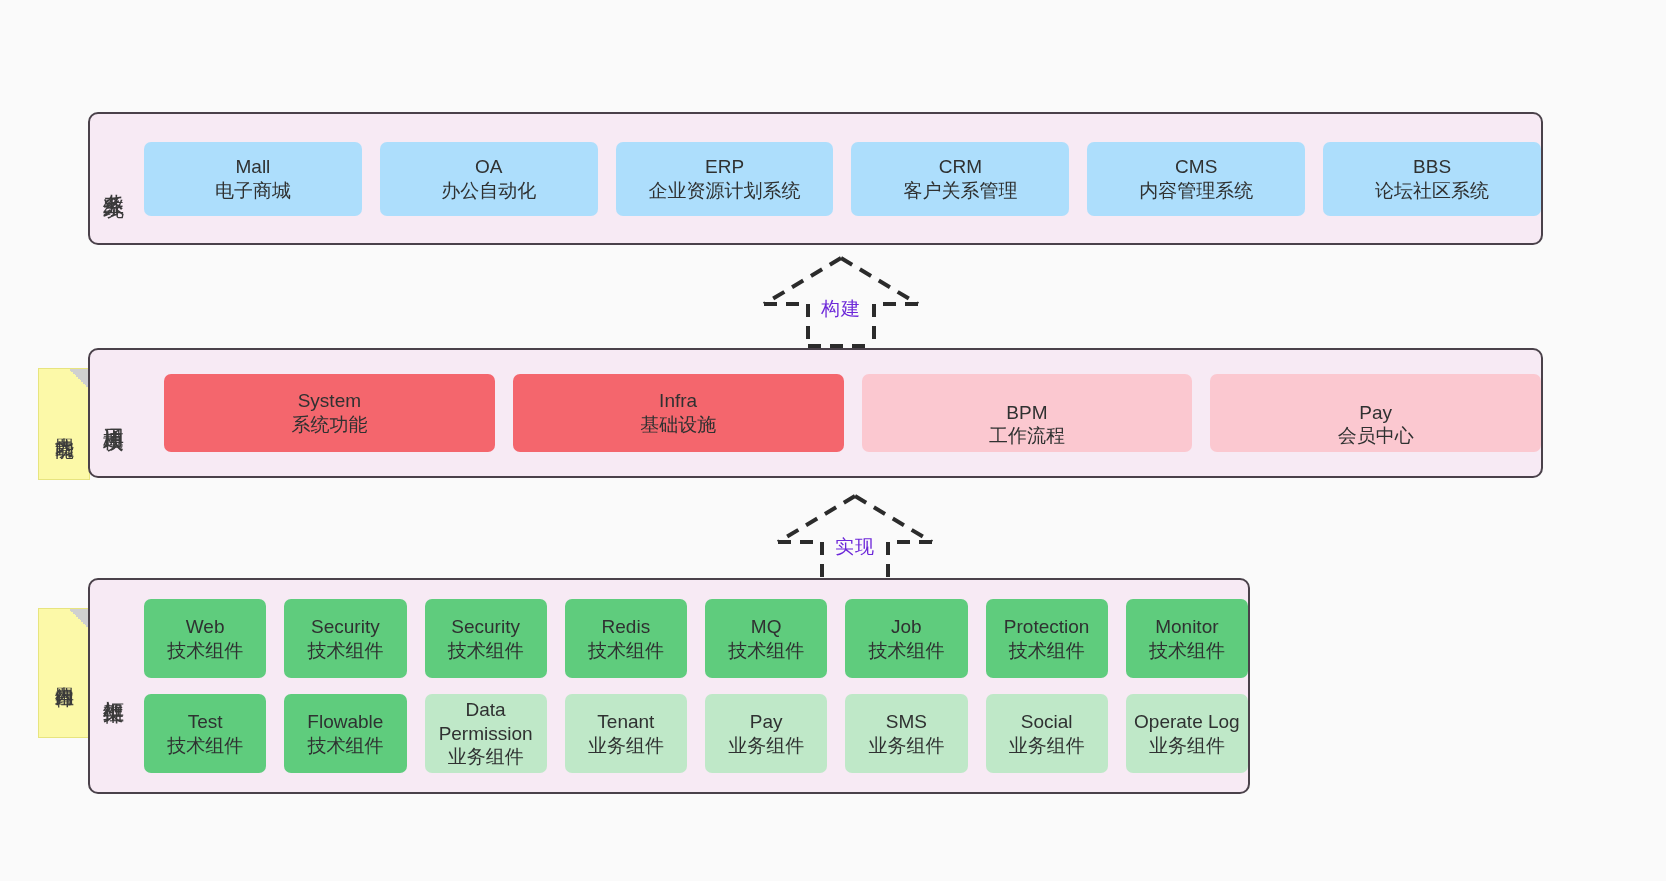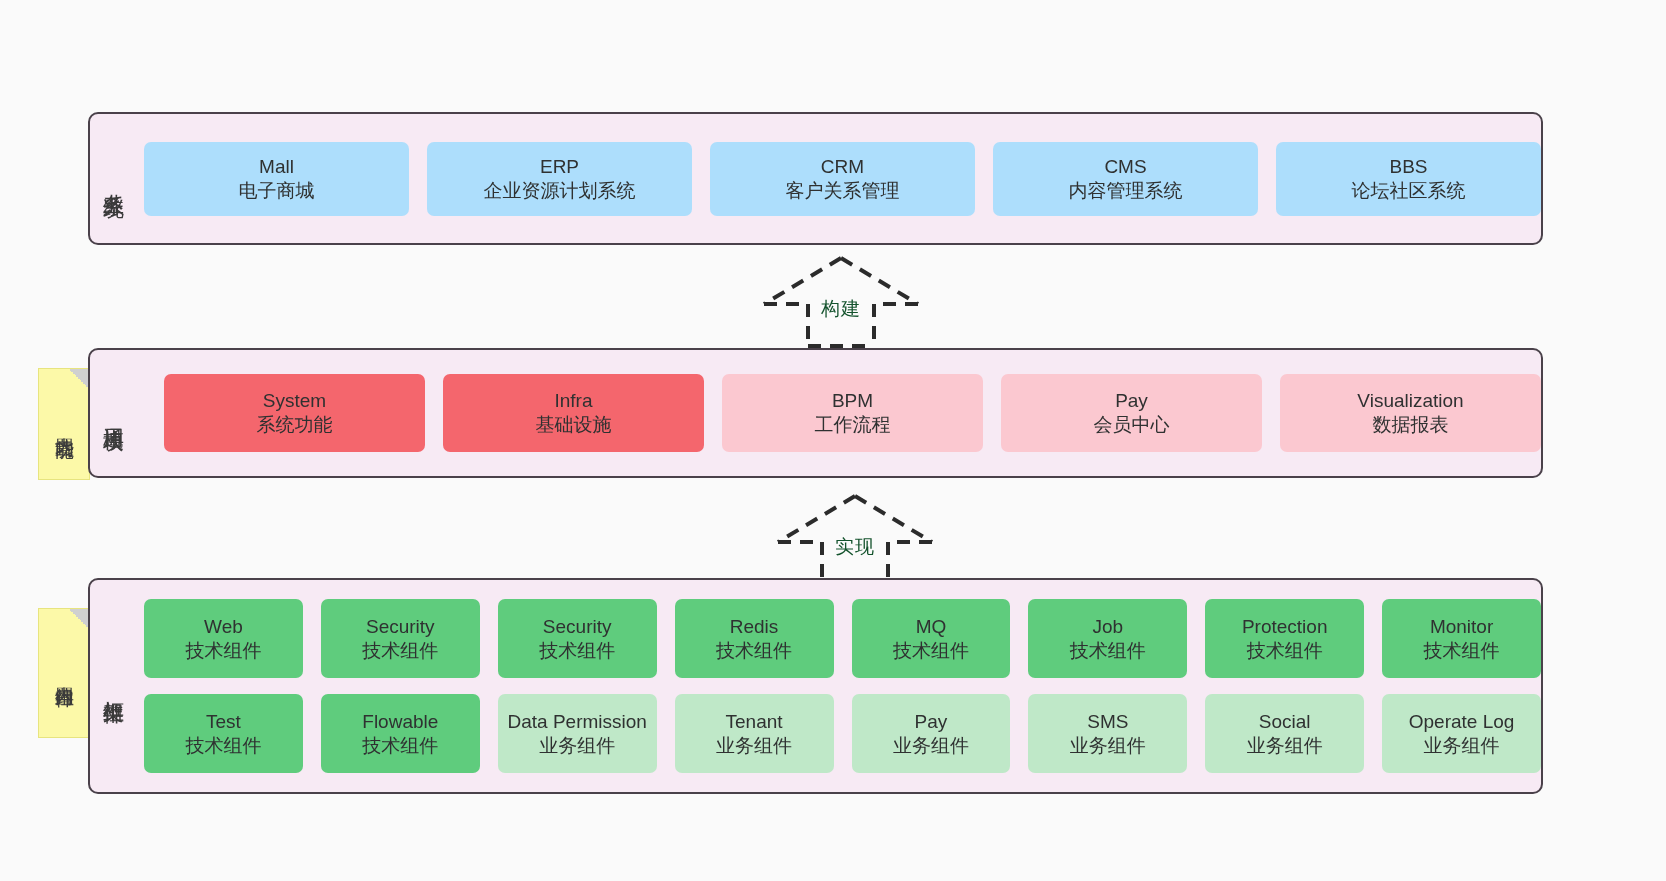--- a/index.html
+++ b/index.html
@@ -71,34 +71,34 @@
     color: #2f3131;
     line-height: 1.25;
     padding: 4px 6px;
   }
   .card .en { font-size: 19px; }
   .card .cn { font-size: 19px; }
 
   
   .c-blue        { background: #addefc; }
   .c-red         { background: #f4666d; }
-  .c-pink        { background: #fbc8d0; }
+  .c-pink        { background: #fbc8d0; justify-content: flex-end; }
   .c-green       { background: #5fcc7d; }
   .c-greenlight  { background: #bfe8c8; }
 
   
   #layer-business { left: 88px; top: 112px; width: 1455px; height: 133px; }
   #layer-business .card { height: 74px; }
 
   
   #layer-common { left: 88px; top: 348px; width: 1455px; height: 130px; gap: 20px; }
   #layer-common .card { height: 78px; }
 
   
-  #layer-framework { left: 88px; top: 578px; width: 1455px; height: 216px; }
+  #layer-framework { left: 88px; top: 578px; width: 1162px; height: 216px; }
   #layer-framework .card { height: 79px; }
   #layer-framework .layer-body { gap: 16px; padding-top: 10px; padding-bottom: 10px; }
 
   
   .sticky {
     position: absolute;
     width: 52px;
     background: #fcf9a8;
     border: 1px solid #e7e47f;
     display: flex;
@@ -128,41 +128,45 @@
     width: 170px;
     height: 96px;
   }
   .connector svg { display: block; width: 100%; height: 100%; }
   .connector .conn-label {
     position: absolute;
     left: 50%;
     top: 44px;
     transform: translateX(-50%);
     font-size: 19px;
-    color: #14532d;
+    color: #6d28d9;
     background: #fafafa;
     padding: 0 1px;
     white-space: nowrap;
     letter-spacing: 1px;
   }
   #connector-build   { left: 756px; top: 252px; }
   #connector-realize { left: 770px; top: 490px; }
 </style>
 </head>
 <body>
 
 <div id="canvas">
 
   <div class="layer" id="layer-business">
     <div class="layer-title">业务系统</div>
     <div class="layer-body">
       <div class="card-row">
         <div class="card c-blue">
           <span class="en">Mall</span>
           <span class="cn">电子商城</span>
+        </div>
+        <div class="card c-blue">
+          <span class="en">OA</span>
+          <span class="cn">办公自动化</span>
         </div>
         <div class="card c-blue">
           <span class="en">ERP</span>
           <span class="cn">企业资源计划系统</span>
         </div>
         <div class="card c-blue">
           <span class="en">CRM</span>
           <span class="cn">客户关系管理</span>
         </div>
         <div class="card c-blue">
@@ -203,24 +207,20 @@
           <span class="cn">基础设施</span>
         </div>
         <div class="card c-pink">
           <span class="en">BPM</span>
           <span class="cn">工作流程</span>
         </div>
         <div class="card c-pink">
           <span class="en">Pay</span>
           <span class="cn">会员中心</span>
         </div>
-        <div class="card c-pink">
-          <span class="en">Visualization</span>
-          <span class="cn">数据报表</span>
-        </div>
       </div>
     </div>
   </div>
 
   <div class="connector" id="connector-realize">
     <svg viewBox="0 0 170 96" xmlns="http://www.w3.org/2000/svg">
       <path d="M 85 6 L 8 52" fill="none" stroke="#2b2b2b" stroke-width="4" stroke-dasharray="13 9" stroke-linecap="butt"></path>
       <path d="M 85 6 L 162 52" fill="none" stroke="#2b2b2b" stroke-width="4" stroke-dasharray="13 9" stroke-linecap="butt"></path>
       <path d="M 8 52 L 52 52 L 52 94" fill="none" stroke="#2b2b2b" stroke-width="4" stroke-dasharray="13 9"></path>
       <path d="M 162 52 L 118 52 L 118 94" fill="none" stroke="#2b2b2b" stroke-width="4" stroke-dasharray="13 9"></path>

